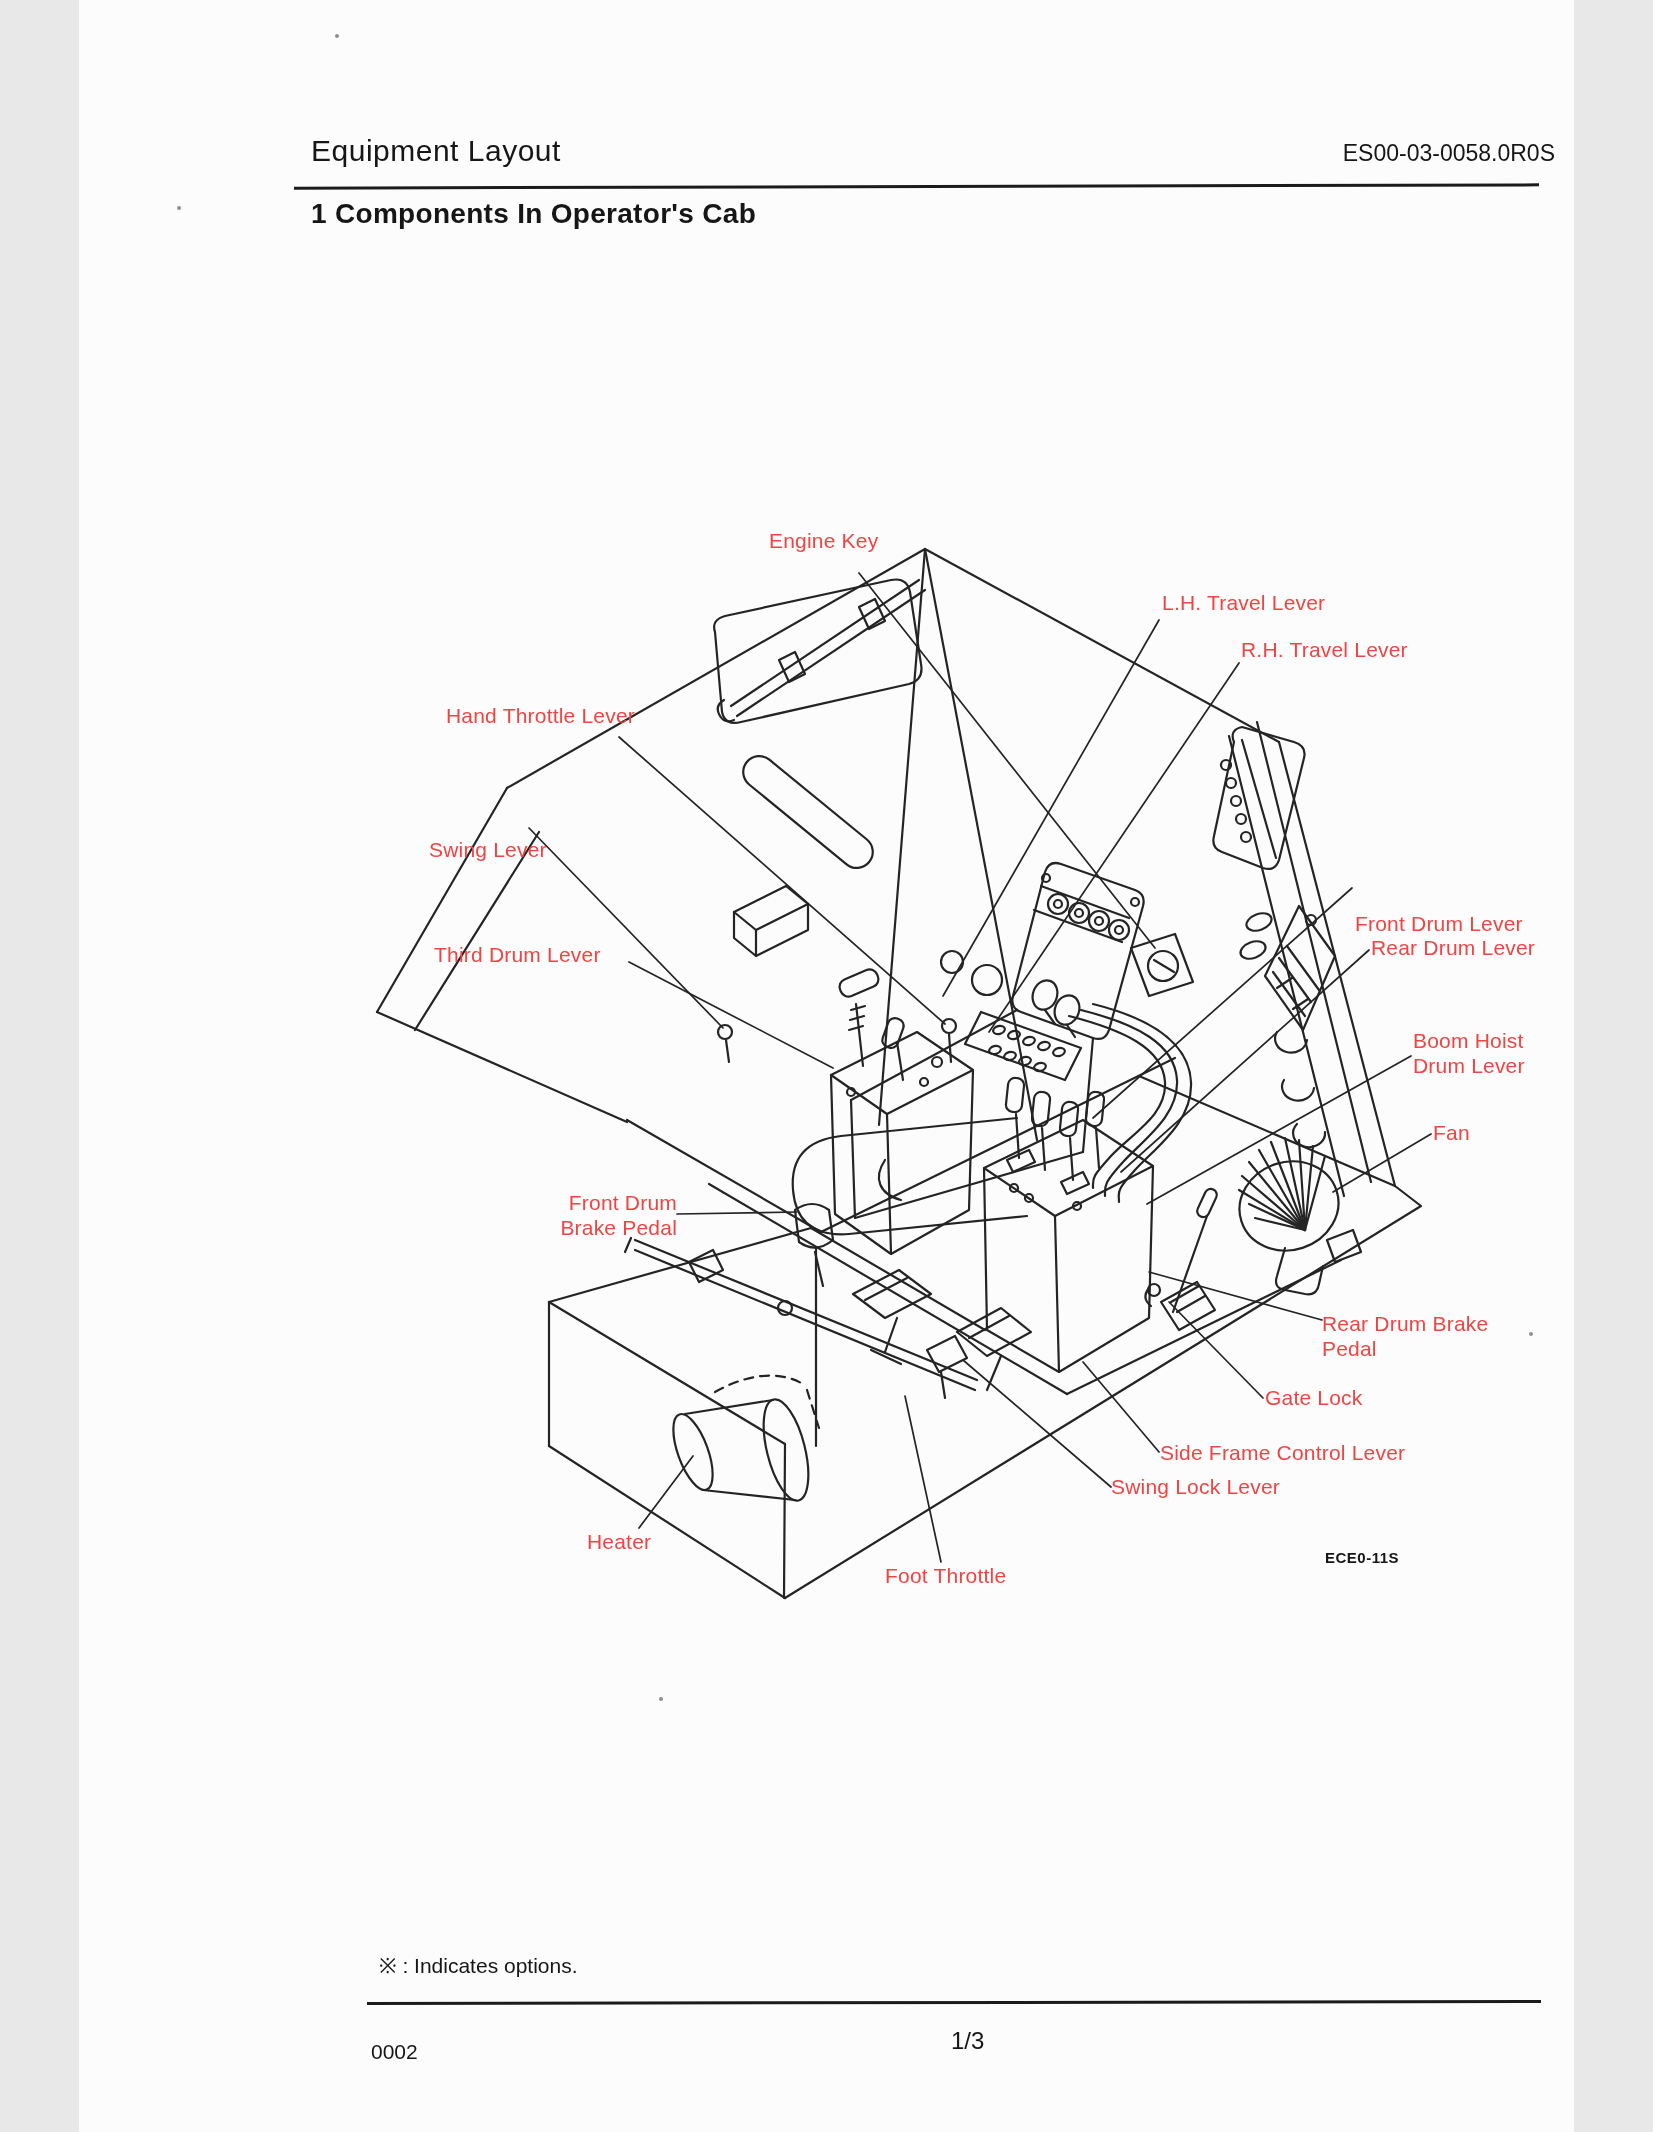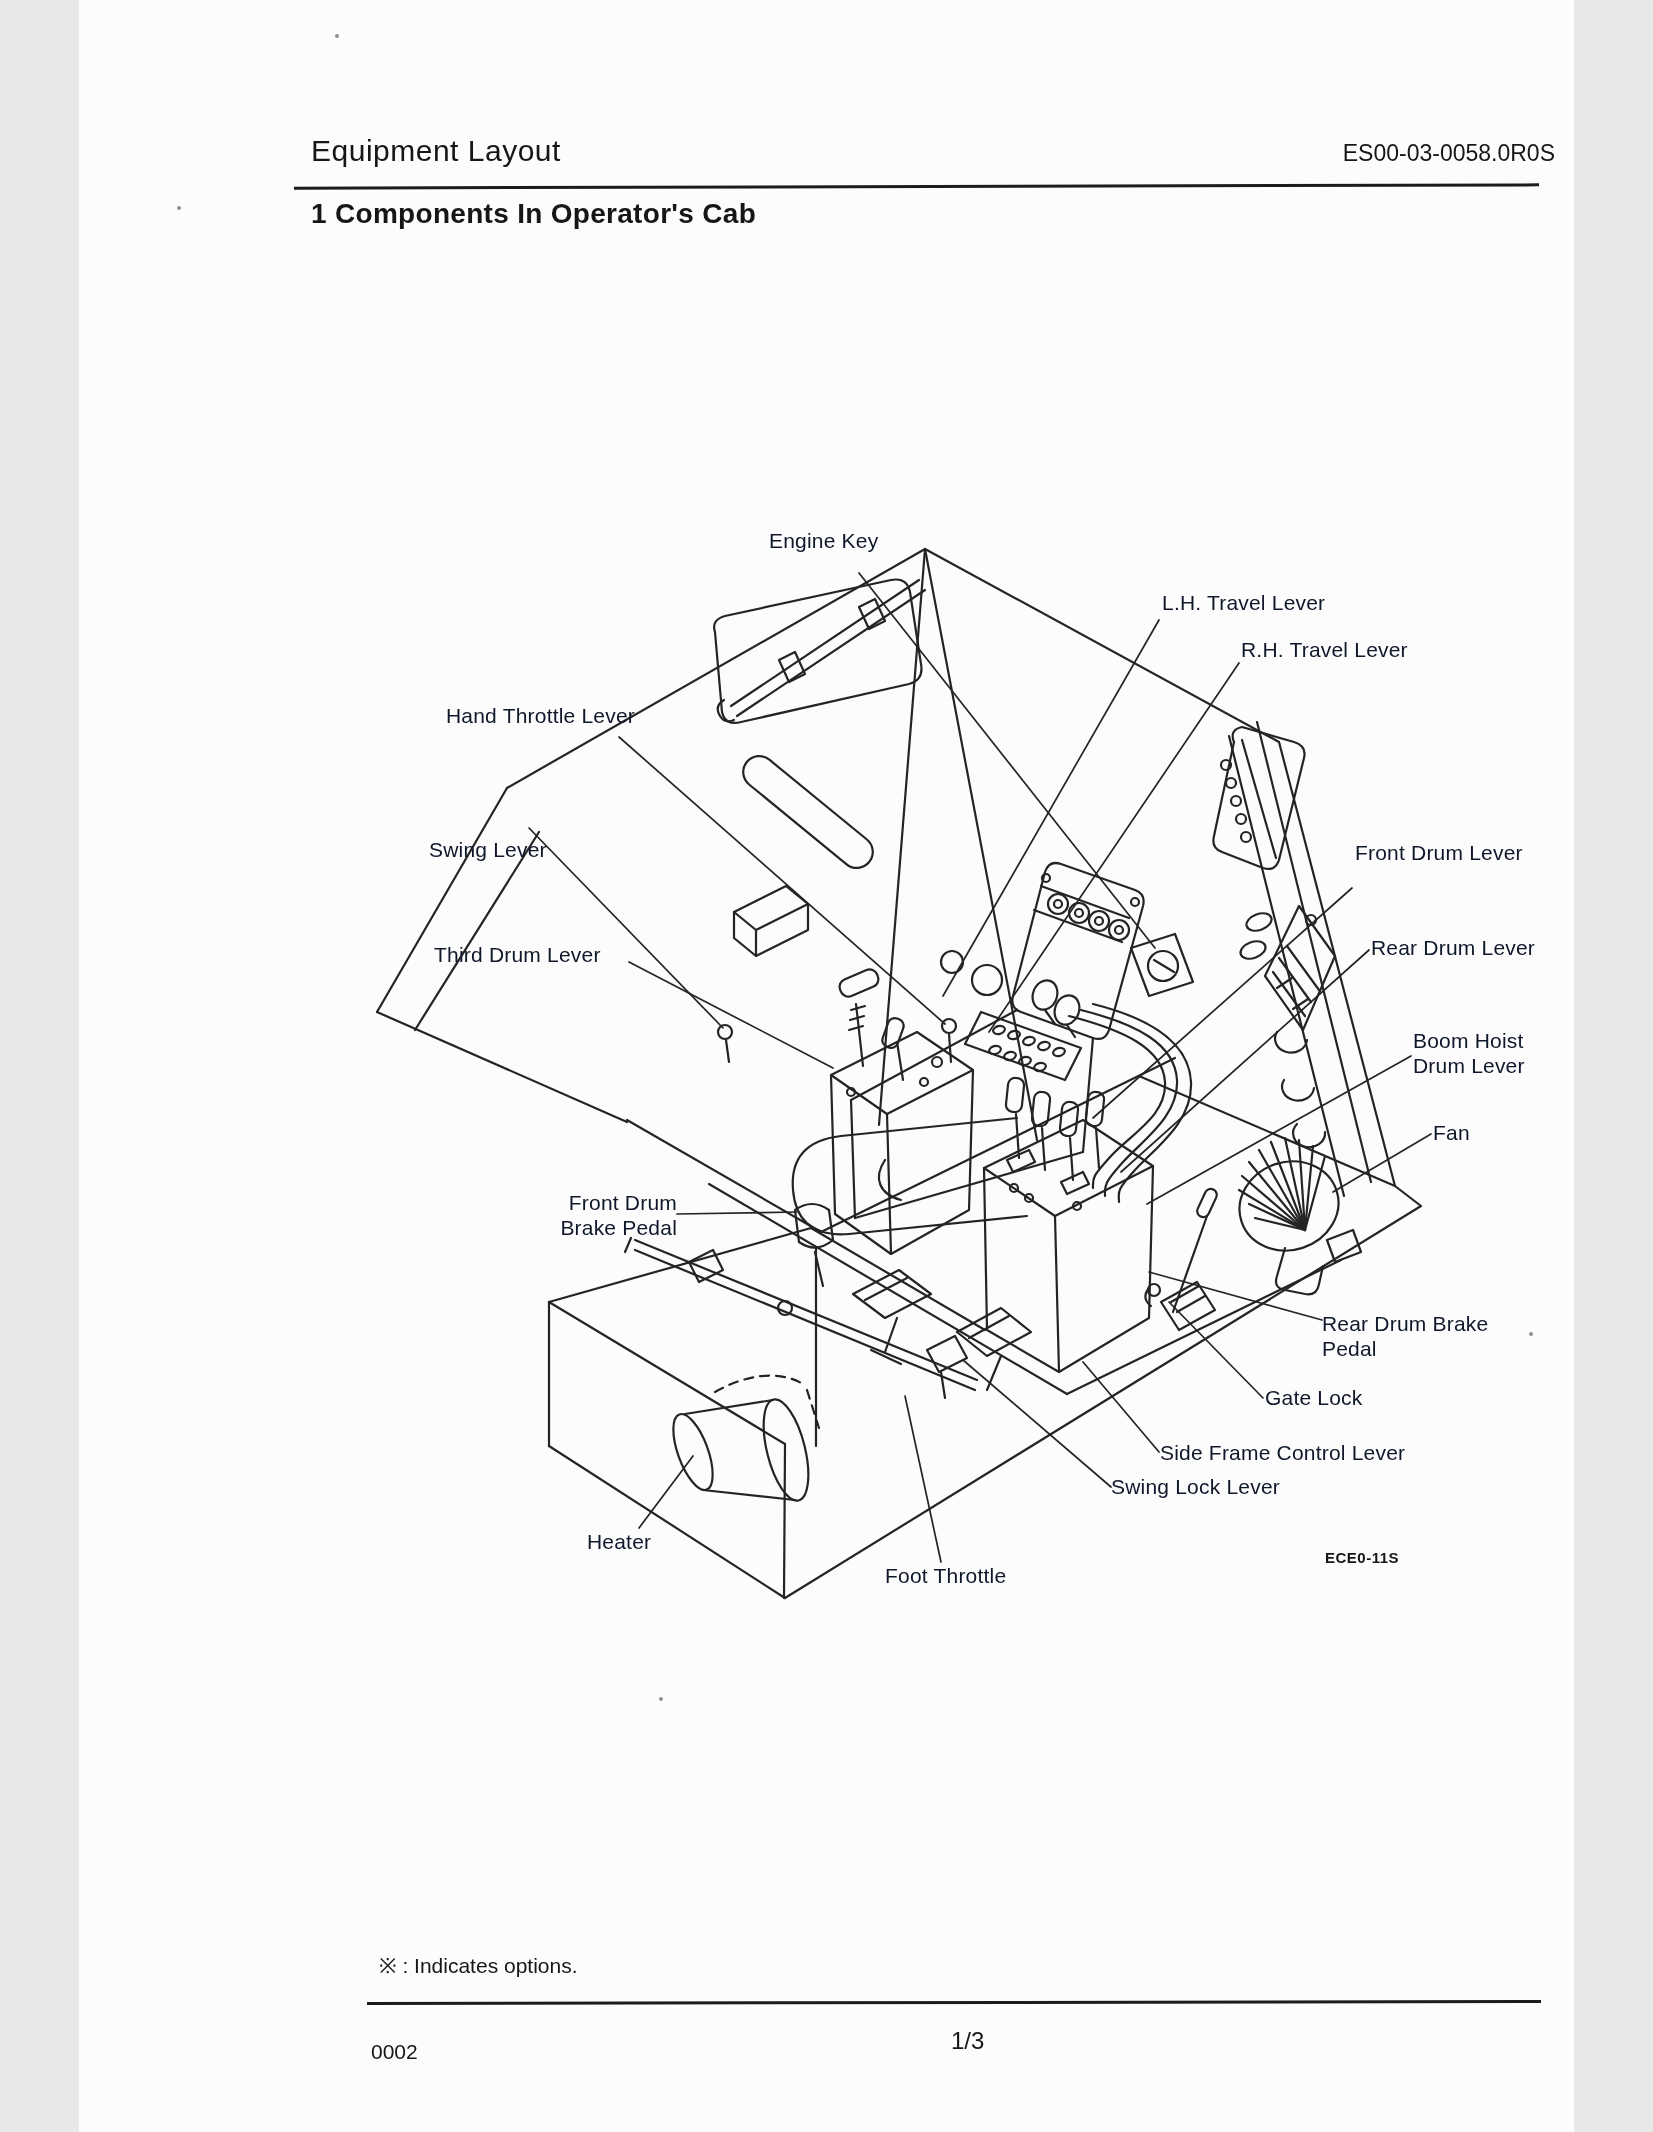--- a/index.html
+++ b/index.html
@@ -8,21 +8,21 @@
     background:#fcfcfc; overflow:hidden;
     font-family:"Liberation Sans", sans-serif; color:#161616;
   }
   .hdr-title{position:absolute; left:232px; top:134px; font-size:30px; letter-spacing:.5px;}
   .hdr-doc{position:absolute; left:1040px; top:140px; width:436px; text-align:right; font-size:23px;}
   .rule{position:absolute; background:#1b1b1b;}
   .hdr-rule{left:215px; top:185px; width:1245px; height:3px; transform:rotate(-0.15deg);}
   .section-heading{position:absolute; left:232px; top:198px; font-size:28px; font-weight:bold; letter-spacing:.3px;}
   .figure{position:absolute; left:0; top:0; width:1653px; height:2132px;}
   .lbl{
-    position:absolute; font-size:21px; line-height:25px; color:#0f172a;
+    position:absolute; font-size:21px; line-height:25px; color:#ef4444;
     white-space:pre-line; letter-spacing:.2px;
   }
   .lbl.ctr{text-align:right;}
   .figcode{position:absolute; left:1246px; top:1549px; font-size:15px; font-weight:bold; letter-spacing:.5px;}
   .note{position:absolute; left:300px; top:1951px; font-size:21px;}
   .ftr-rule{left:288px; top:2001px; width:1174px; height:3px; transform:rotate(-0.1deg);}
   .page-code{position:absolute; left:292px; top:2040px; font-size:21px;}
   .page-indicator{position:absolute; left:872px; top:2027px; font-size:24px;}
   .speck{position:absolute; width:4px; height:4px; border-radius:50%; background:#8f8f8f;}
   svg.drawing{position:absolute; left:0; top:0;}
@@ -279,21 +279,21 @@
         <path class="thin" d="M862,1562 L826,1396"></path>
       </g>
     </svg>
 
     <div class="lbl" style="left:690px; top:528px;">Engine Key</div>
     <div class="lbl" style="left:1083px; top:590px;">L.H. Travel Lever</div>
     <div class="lbl" style="left:1162px; top:637px;">R.H. Travel Lever</div>
     <div class="lbl" style="left:367px; top:703px;">Hand Throttle Lever</div>
     <div class="lbl" style="left:318px; top:837px;margin-left:32px;">Swing Lever</div>
     <div class="lbl" style="left:355px; top:942px;">Third Drum Lever</div>
-    <div class="lbl" style="left:1276px; top:840px;text-align:center;">Front Drum Lever</div>
+    <div class="lbl" style="left:1276px; top:911px;text-align:center;">Front Drum Lever</div>
     <div class="lbl" style="left:1292px; top:935px;">Rear Drum Lever</div>
     <div class="lbl" style="left:1334px; top:1028px;">Boom Hoist
 Drum Lever</div>
     <div class="lbl" style="left:1354px; top:1120px;text-align:center;">Fan</div>
     <div class="lbl ctr" style="left:436px; top:1190px; width:162px;">Front Drum
 Brake Pedal</div>
     <div class="lbl" style="left:1243px; top:1311px;">Rear Drum Brake
 Pedal</div>
     <div class="lbl" style="left:1186px; top:1385px;">Gate Lock</div>
     <div class="lbl" style="left:1081px; top:1440px;">Side Frame Control Lever</div>

